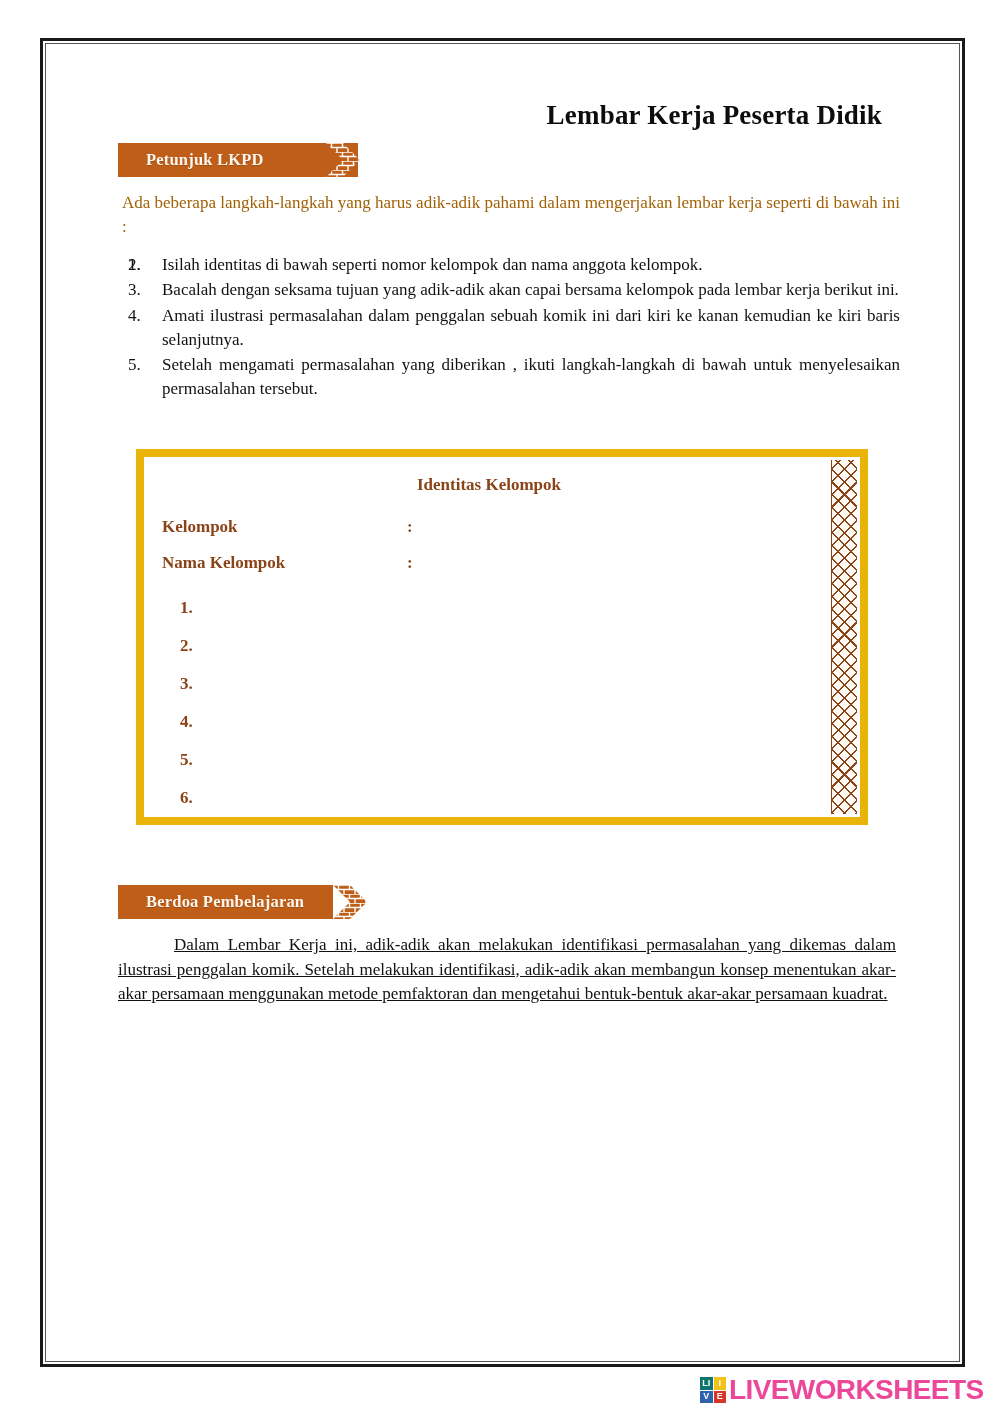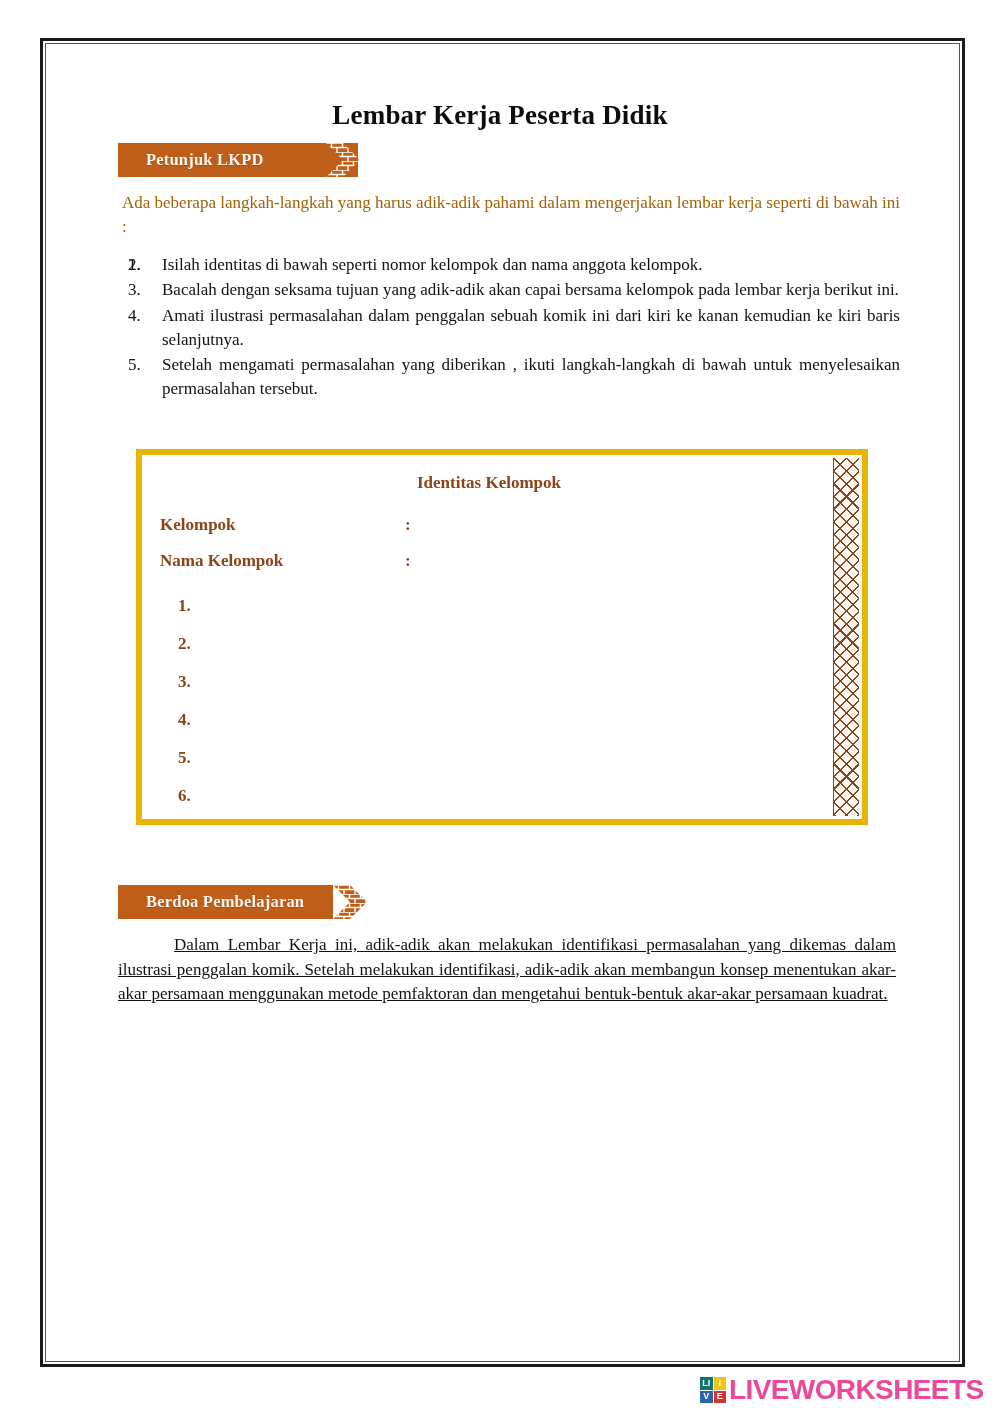--- a/index.html
+++ b/index.html
@@ -40,21 +40,21 @@
   
   #content {
     position: absolute;
     left: 118px;
     top: 100px;
     width: 782px;
   }
 
   
   .doc-title {
-    text-align: center;
+    text-align: right;
     font-size: 27px;
     font-weight: bold;
     letter-spacing: 0.2px;
     color: #0d0d0d;
     margin: 0 0 12px 0;
     padding-right: 18px;
   }
 
   
   .ribbon {
@@ -132,21 +132,21 @@
     margin-top: 48px;
     position: relative;
     height: 380px;
   }
   .id-box {
     position: absolute;
     left: 18px;
     top: 0;
     width: 732px;
     height: 376px;
-    border: 6px solid #eab308;
+    border: 8px solid #eab308;
     box-sizing: border-box;
     background: #ffffff;
   }
   .id-hatch {
     position: absolute;
     right: 3px;
     top: 3px;
     width: 26px;
     height: calc(100% - 6px);
     box-sizing: border-box;

